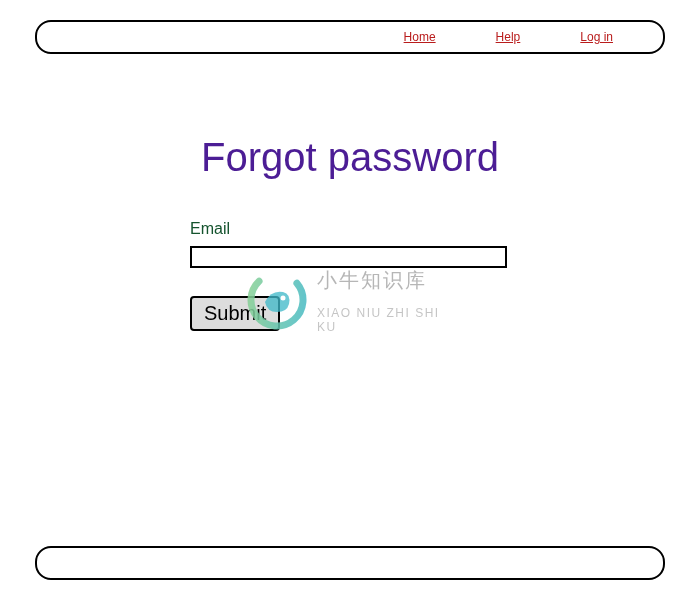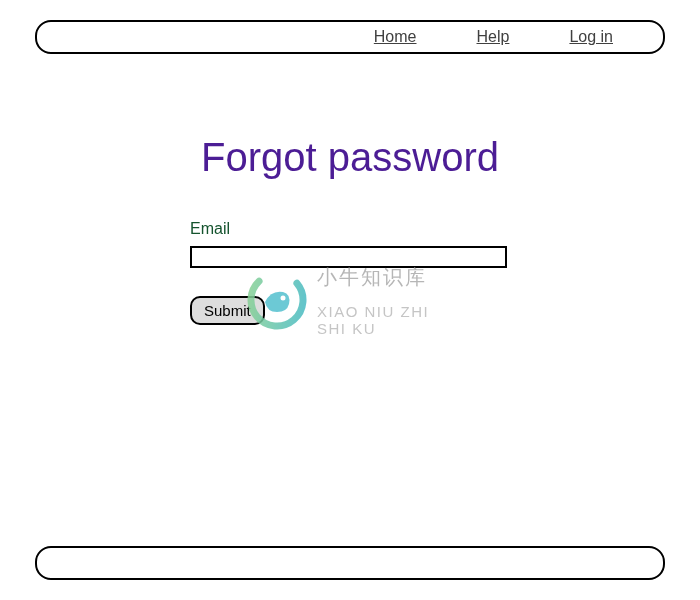--- a/index.html
+++ b/index.html
@@ -19,23 +19,23 @@
       height: 34px;
       border: 2px solid #000;
       border-radius: 16px;
       display: flex;
       justify-content: flex-end;
       align-items: center;
       gap: 60px;
       padding-right: 50px;
     }
     .nav-link {
-      color: #404040;
+      color: #b91c1c;
       text-decoration: underline;
-      font-size: 16px;
+      font-size: 12px;
       cursor: pointer;
     }
     .page-title {
       position: absolute;
       top: 135px;
       left: 0;
       right: 0;
       text-align: center;
       font-size: 40px;
       font-weight: normal;
@@ -58,23 +58,23 @@
       height: 22px;
       border: 2px solid #000;
       background: #fff;
       font-size: 14px;
       padding: 0 4px;
     }
     .submit-btn {
       margin-top: 28px;
       padding: 4px 12px;
       border: 2px solid #000;
-      border-radius: 10px;
+      border-radius: 4px;
       background: #ddd;
-      font-size: 15px;
+      font-size: 20px;
       cursor: pointer;
     }
     .watermark {
       position: absolute;
       top: 265px;
       left: 245px;
       width: 210px;
       height: 70px;
       display: flex;
       align-items: center;
@@ -93,21 +93,21 @@
       flex-direction: column;
       justify-content: center;
       gap: 12px;
     }
     .watermark-cn {
       font-size: 20px;
       color: #aaa;
       letter-spacing: 2px;
     }
     .watermark-en {
-      font-size: 15px;
+      font-size: 12px;
       color: #bbb;
       letter-spacing: 1.5px;
     }
     .footer-bar {
       position: absolute;
       bottom: 20px;
       left: 35px;
       right: 35px;
       height: 34px;
       border: 2px solid #000;

